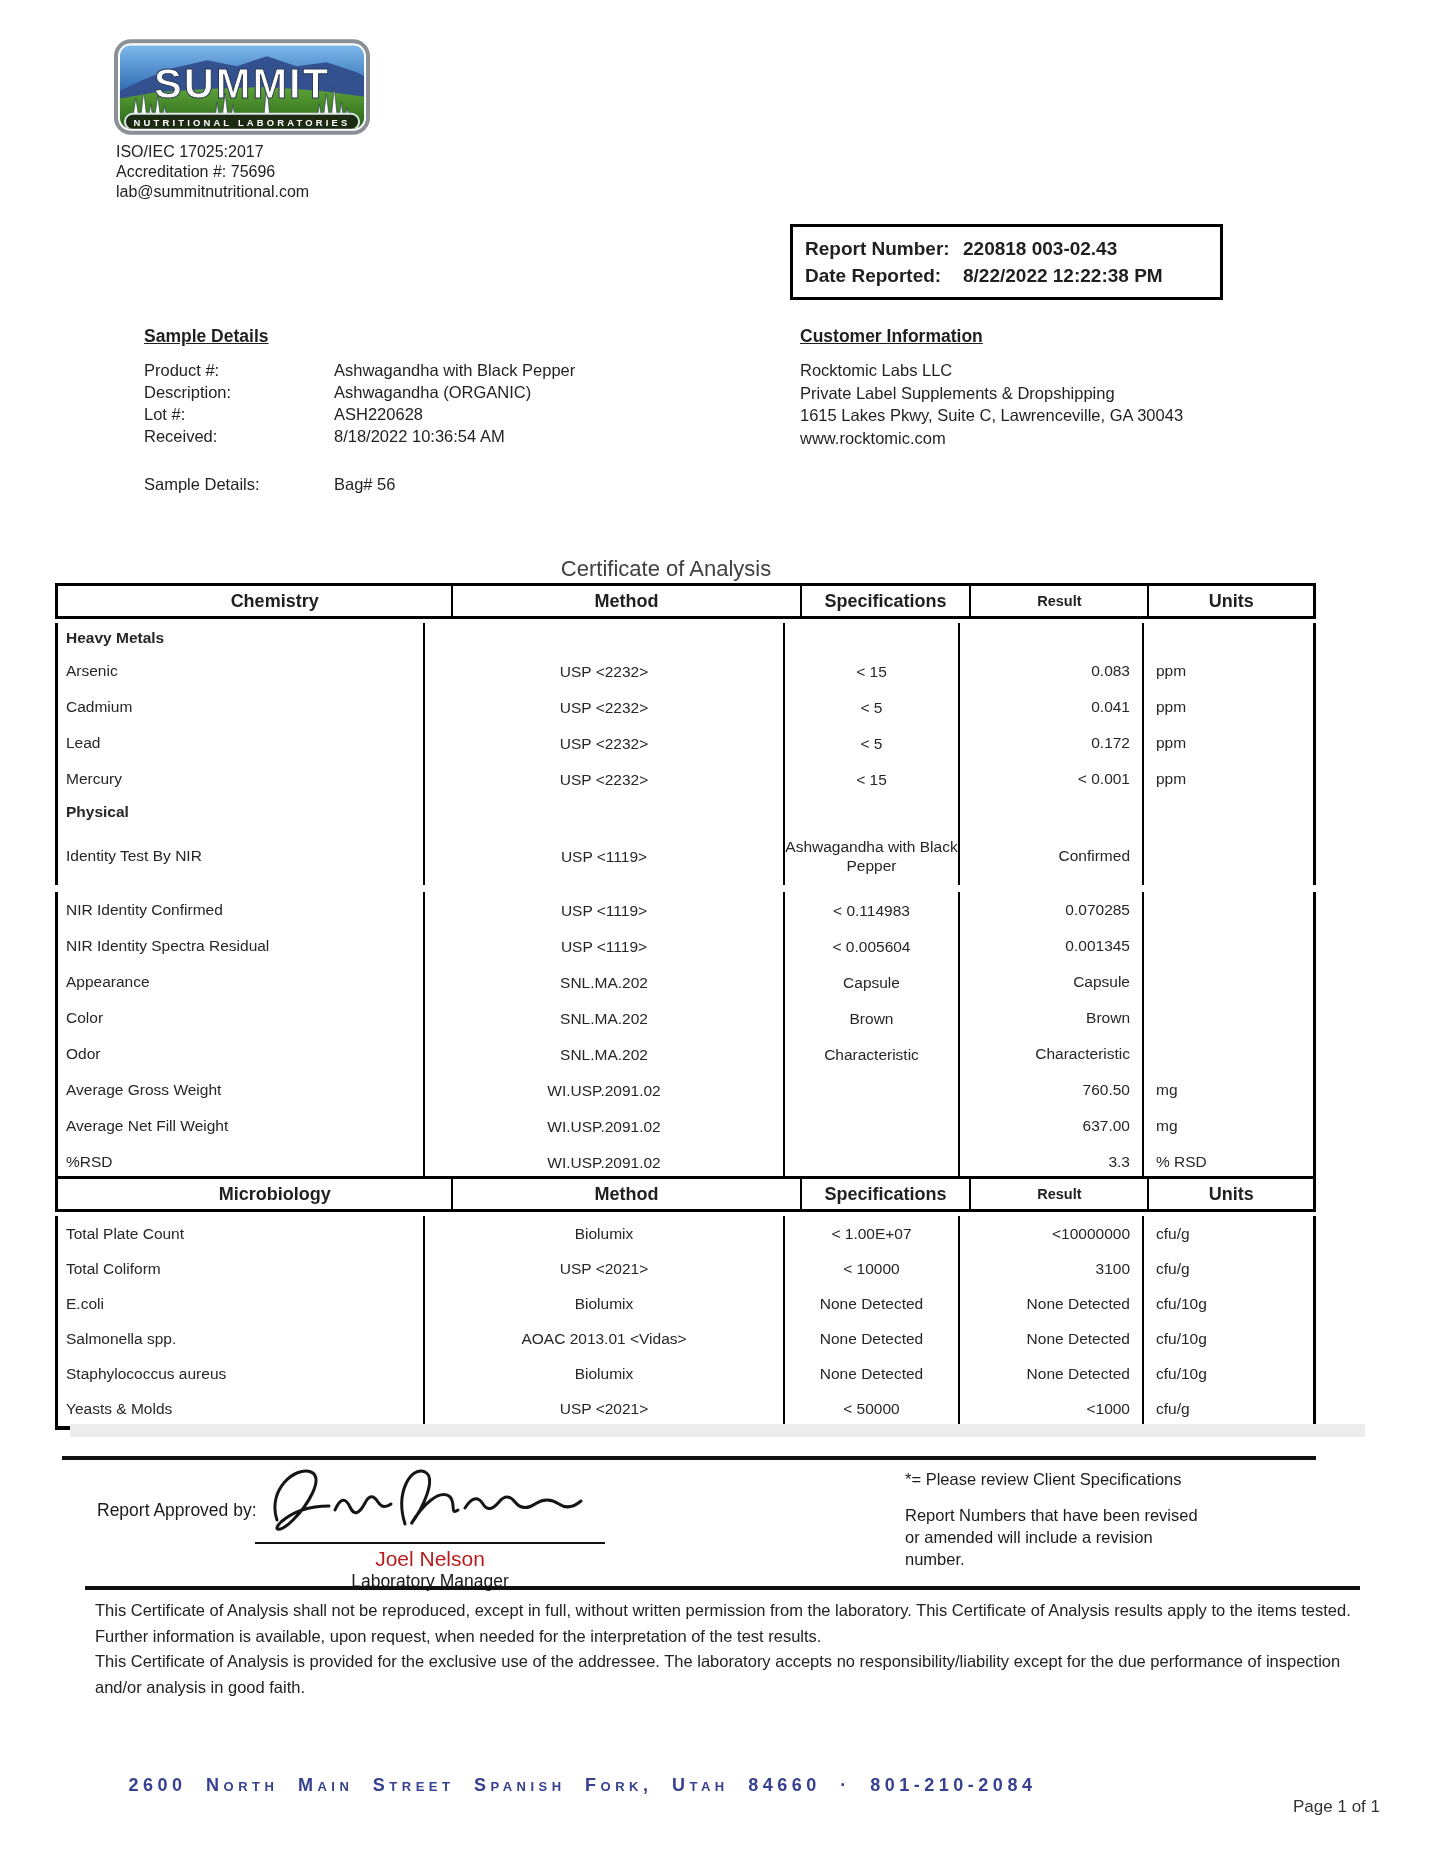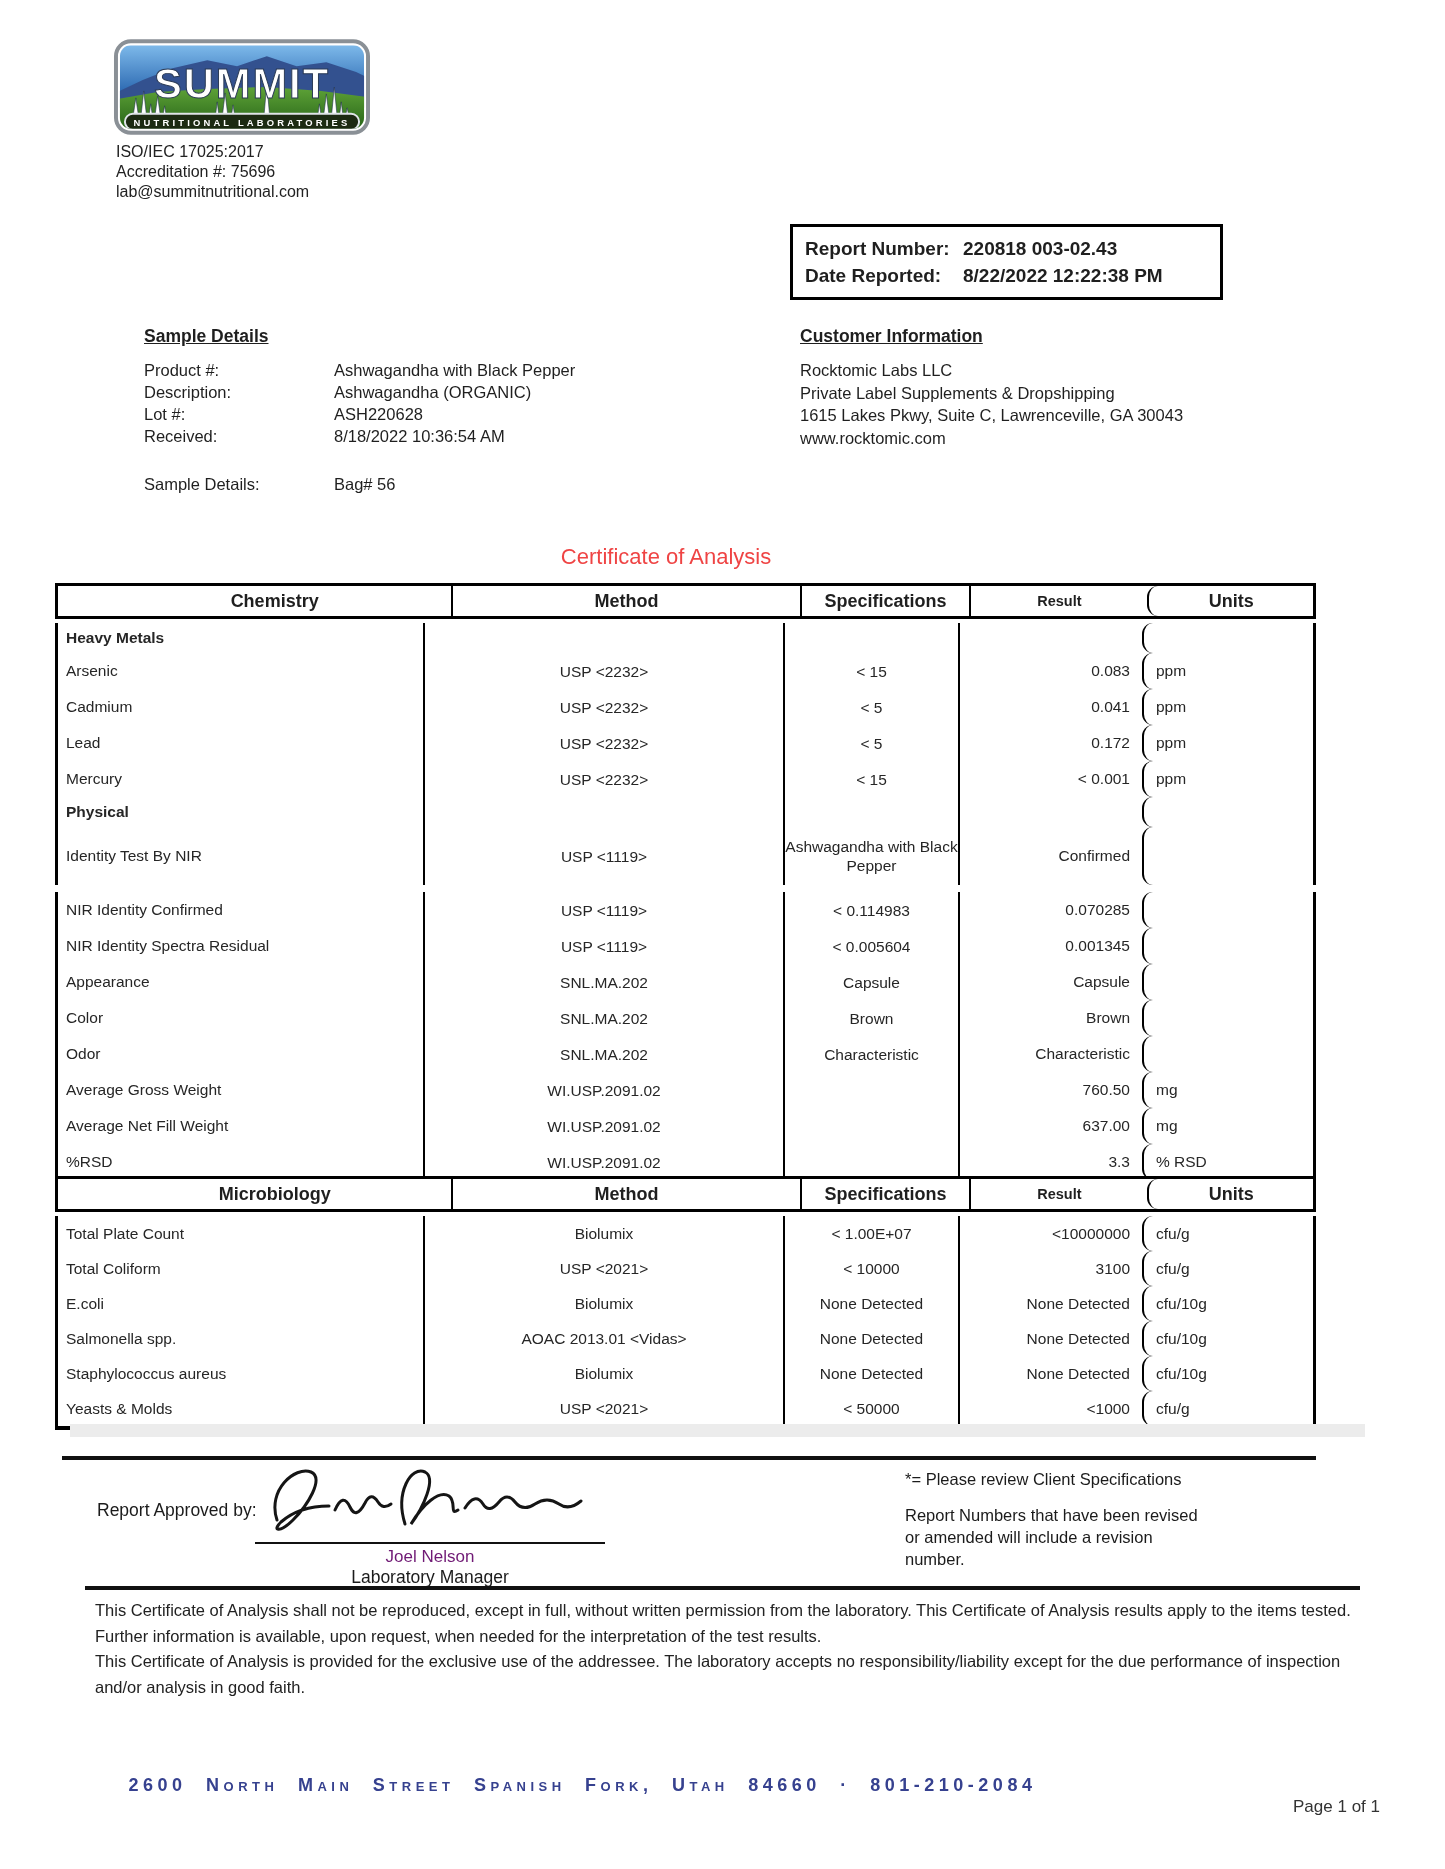--- a/index.html
+++ b/index.html
@@ -21,39 +21,39 @@
   
   .info-heading{font-size:17.5px;font-weight:bold;text-decoration:underline;margin-bottom:12px;}
   .sample-block{position:absolute;left:144px;top:326px;width:560px;}
   .sd-row{display:flex;font-size:16.5px;line-height:22px;}
   .sd-label{width:190px;}
   .sd-extra{margin-top:26px;}
   .customer-block{position:absolute;left:800px;top:326px;width:560px;}
   .cust-line{font-size:16.5px;line-height:22.5px;}
 
   
-  .coa-title{position:absolute;left:0;top:544px;width:1332px;text-align:center;
-             font-size:22px;font-weight:500;color:#ef4444;}
+  .coa-title{position:absolute;left:0;top:556px;width:1332px;text-align:center;
+             font-size:22px;font-weight:500;color:#404040;}
 
   
   .tbl{position:absolute;left:55px;width:1261px;}
   .thead{display:flex;border:3px solid #000;box-sizing:border-box;background:#fff;padding-left:40px;}
   .th{height:30px;display:flex;align-items:center;justify-content:center;
       font-weight:bold;font-size:18px;box-sizing:border-box;}
   .th.small{font-size:14.5px;}
   .th + .th{border-left:2px solid #000;}
   .tbody{display:block;border-left:3px solid #000;border-right:3px solid #000;
          box-sizing:border-box;margin-top:4px;}
   .tbody.closed{border-bottom:4px solid #000;}
   .tbody.gap2{margin-top:7px;}
   .tr{display:flex;align-items:center;}
   .td{align-self:stretch;display:flex;align-items:center;font-size:15.5px;color:#262626;
       box-sizing:border-box;}
   .td + .td{border-left:2px solid #000;}
-  .w1{width:365px;}  .w2{width:360px;}  .w3{width:175px;}  .w4{width:184px;}  .w5{width:171px;border-radius:11px;}
+  .w1{width:365px;}  .w2{width:360px;}  .w3{width:175px;}  .w4{width:184px;}  .w5{width:171px;}
   .tbody .w1{padding-left:8px;}
   .td.method,.td.spec{justify-content:center;text-align:center;line-height:19px;}
   .td.result{justify-content:flex-end;padding-right:12px;text-align:right;}
   .td.units{padding-left:12px;}
   .tr{height:36px;}
   .tr.short{height:30px;}
   .tr.tall{height:58px;}
   .tr.group .w1{font-weight:bold;}
   .micro .tr{height:35px;}
 
@@ -61,21 +61,21 @@
   .scan-band{position:absolute;left:70px;top:1424px;width:1295px;height:13px;background:#ececec;}
 
   
   .rule1{position:absolute;left:62px;top:1456px;width:1254px;height:4px;background:#111;}
   .rule2{position:absolute;left:85px;top:1586px;width:1275px;height:4px;background:#111;}
 
   
   .approve-label{position:absolute;left:97px;top:1500px;font-size:17.5px;color:#1b1b1b;}
   .sig-block{position:absolute;left:255px;top:1462px;width:350px;text-align:center;}
   .sig-draw{border-bottom:2px solid #111;padding-bottom:0;}
-  .sig-name{font-size:17px;margin-top:3px;color:#701a75;}
+  .sig-name{font-size:21px;margin-top:3px;color:#b91c1c;}
   .sig-title{font-size:17.5px;color:#1b1b1b;}
   .notes-block{position:absolute;left:905px;top:1468px;width:310px;font-size:16.5px;
                line-height:22px;color:#1b1b1b;}
   .note-asterisk{margin-bottom:14px;}
 
   
   .disclaimer{position:absolute;left:95px;top:1598px;width:1258px;font-size:16.5px;
               line-height:25.5px;color:#222;}
 
   

